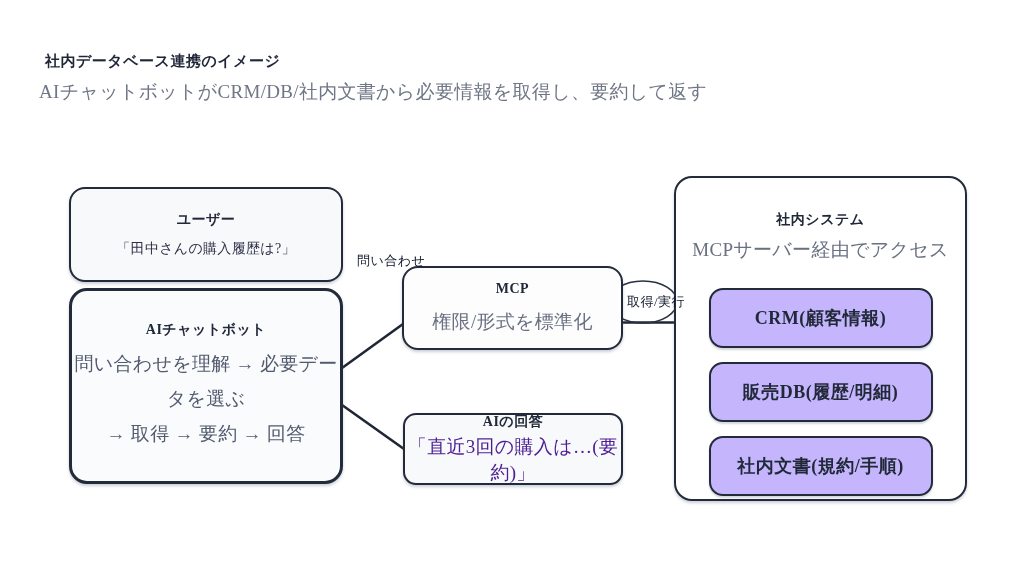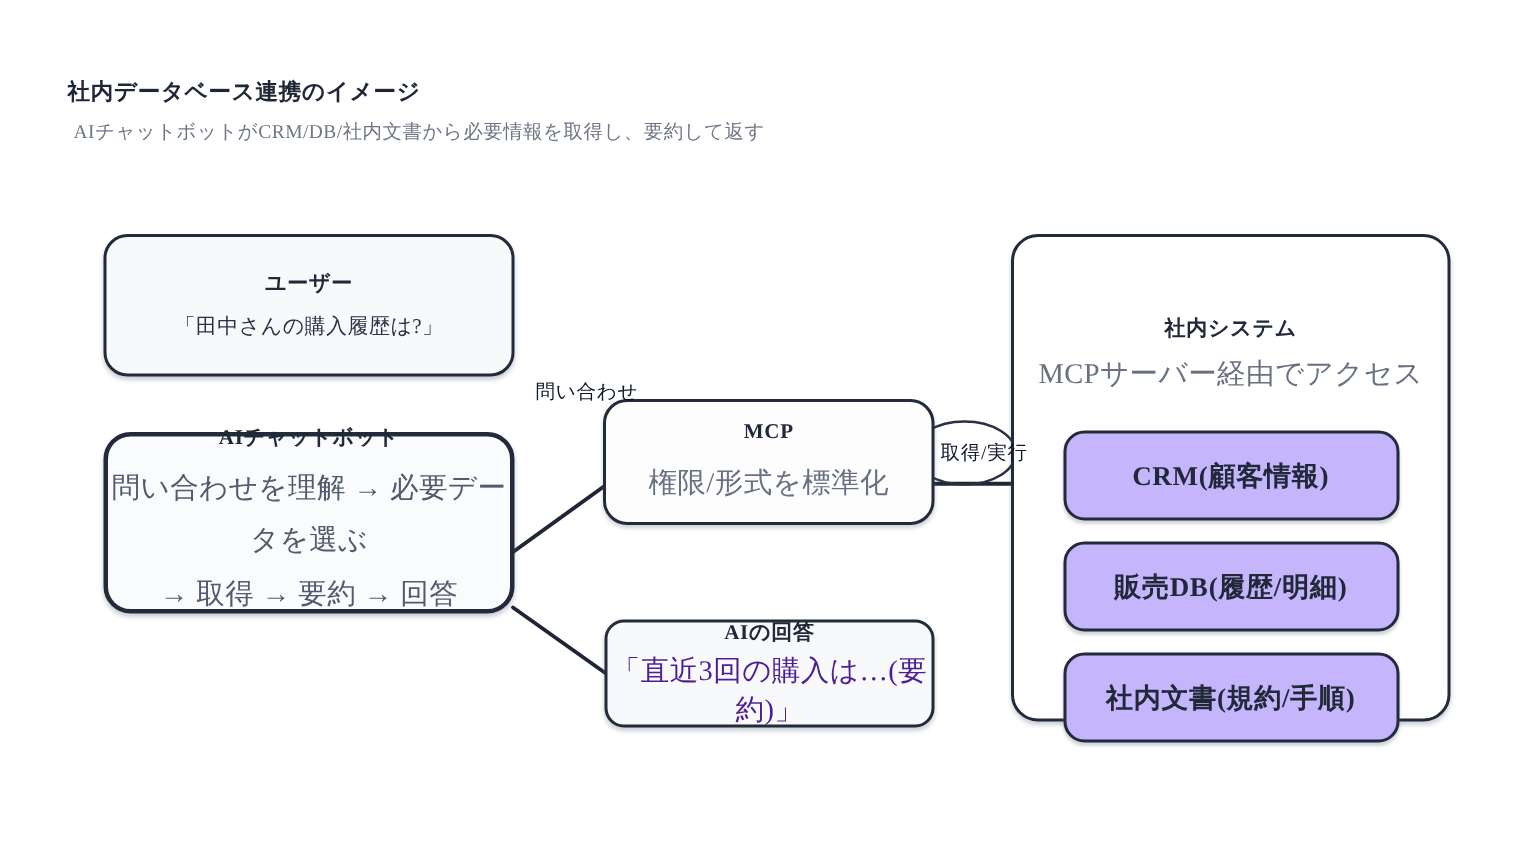--- a/index.html
+++ b/index.html
@@ -9,49 +9,49 @@
     background:#ffffff;
     overflow:hidden;
     font-family:"Liberation Serif","DejaVu Serif",serif;
     color:#1f2637;
   }
   .page-title{
     position:absolute;left:45px;top:52px;
     font-size:15px;font-weight:bold;color:#1f2637;letter-spacing:.5px;
   }
   .page-subtitle{
-    position:absolute;left:49px;top:79px;
-    font-size:13px;color:#6f7685;letter-spacing:.3px;
+    position:absolute;left:39px;top:79px;
+    font-size:19px;color:#6f7685;letter-spacing:.3px;
   }
   .svg-overlay{
     position:absolute;left:0;top:0;width:1024px;height:576px;
     pointer-events:none;
   }
   .node{
     position:absolute;
     display:flex;flex-direction:column;align-items:center;justify-content:center;
     text-align:center;
     border:2px solid #232a3a;
     background:#f8f9fb;
     box-shadow:0 2px 3px rgba(110,120,140,.35);
     box-sizing:border-box;
   }
   .node .t{font-size:14px;font-weight:bold;color:#212939;letter-spacing:.5px;}
   .node .d{font-size:19px;color:#525b6e;letter-spacing:.3px;}
   .node .d.gray{color:#697082;}
-  .node-user{left:69px;top:156px;width:274px;height:95px;border-radius:16px;gap:11px;}
+  .node-user{left:69px;top:187px;width:274px;height:95px;border-radius:16px;gap:11px;}
   .node-user .d{color:#2a3145;font-size:14px;}
-  .node-chatbot{left:69px;top:288px;width:274px;height:121px;border-radius:18px;border-width:3px;background:#fafbfd;gap:7px;}
+  .node-chatbot{left:69px;top:288px;width:274px;height:196px;border-radius:18px;border-width:3px;background:#fafbfd;gap:7px;}
   .node-chatbot .d{line-height:1.85;}
   .node-mcp{left:402px;top:266px;width:221px;height:84px;border-radius:16px;border-width:2.5px;background:#fdfdfe;gap:12px;}
   .node-answer{left:403px;top:413px;width:220px;height:72px;border-radius:13px;gap:3px;}
   .node-answer .d{color:#4c1d95;}
   .node-system{
-    left:674px;top:156px;width:293px;height:325px;border-radius:18px;border-width:2.5px;
-    background:#ffffff;justify-content:flex-start;padding-top:52px;gap:8px;
+    left:674px;top:176px;width:293px;height:325px;border-radius:18px;border-width:2.5px;
+    background:#ffffff;justify-content:flex-start;padding-top:33px;gap:8px;
   }
   .node-system .d{color:#697082;}
   .sys-items{display:flex;flex-direction:column;gap:14px;margin-top:17px;}
   .sys-item{
     width:224px;height:60px;border:2px solid #232a3a;border-radius:14px;
     background:#c4b5fd;display:flex;align-items:center;justify-content:center;
     font-size:18px;font-weight:bold;color:#212939;letter-spacing:.5px;
     box-shadow:0 2px 2px rgba(110,120,140,.3);
     box-sizing:border-box;
   }

